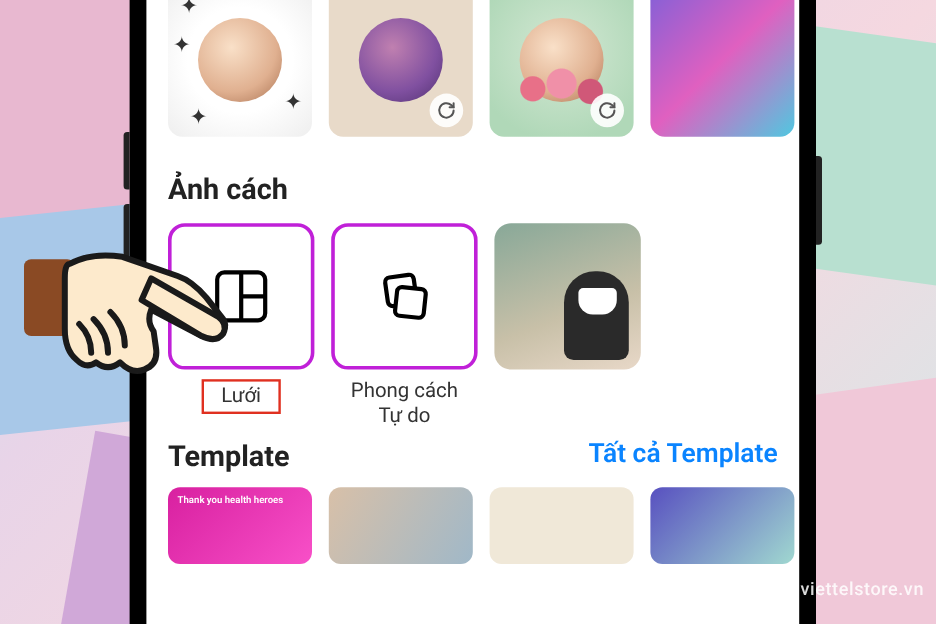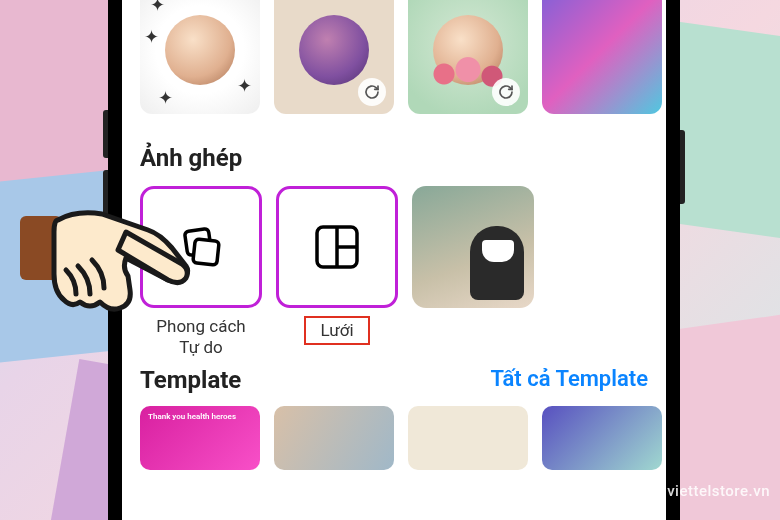--- a/index.html
+++ b/index.html
@@ -214,46 +214,46 @@
               <path d="M21 12a9 9 0 1 1-3-6.7L21 8"></path>
               <path d="M21 3v5h-5"></path>
             </svg>
         </div>
       </div>
       <div class="effect-thumb ef4">
         
       </div>
     </div>
 
-    <h2 class="section-title">Ảnh ghép</h2>
+    <h2 class="section-title">Ảnh cách</h2>
 
     <div class="collage-row">
-
-      <div class="card">
-        <div class="card-box">
-          <svg width="50" height="50" viewBox="0 0 50 50">
-            <rect x="10" y="8" width="24" height="24" rx="4" fill="#fff" stroke="#000" stroke-width="3.5" transform="rotate(-8 22 20)"></rect>
-            <rect x="18" y="18" width="24" height="24" rx="4" fill="#fff" stroke="#000" stroke-width="3.5" transform="rotate(6 30 30)"></rect>
-          </svg>
-        </div>
-        <span class="card-label" style="white-space: pre-line;">Phong cách
-Tự do</span>
-      </div>
 
       <div class="card">
         <div class="card-box">
           <svg width="48" height="48" viewBox="0 0 48 48">
             <rect x="4" y="4" width="40" height="40" rx="6" fill="none" stroke="#000" stroke-width="3.5"></rect>
             <line x1="24" y1="4" x2="24" y2="44" stroke="#000" stroke-width="3.5"></line>
             <line x1="24" y1="24" x2="44" y2="24" stroke="#000" stroke-width="3.5"></line>
           </svg>
         </div>
         <span class="card-label highlight">Lưới</span>
       </div>
 
+      <div class="card">
+        <div class="card-box">
+          <svg width="50" height="50" viewBox="0 0 50 50">
+            <rect x="10" y="8" width="24" height="24" rx="4" fill="#fff" stroke="#000" stroke-width="3.5" transform="rotate(-8 22 20)"></rect>
+            <rect x="18" y="18" width="24" height="24" rx="4" fill="#fff" stroke="#000" stroke-width="3.5" transform="rotate(6 30 30)"></rect>
+          </svg>
+        </div>
+        <span class="card-label" style="white-space: pre-line;">Phong cách
+Tự do</span>
+      </div>
+
 
       <div class="card-photo">
         <div class="person"></div>
         <div class="mask"></div>
       </div>
     </div>
 
     <div class="tpl-header">
       <h2 class="section-title" style="margin:0">Template</h2>
       <a class="tpl-link">Tất cả Template</a>

